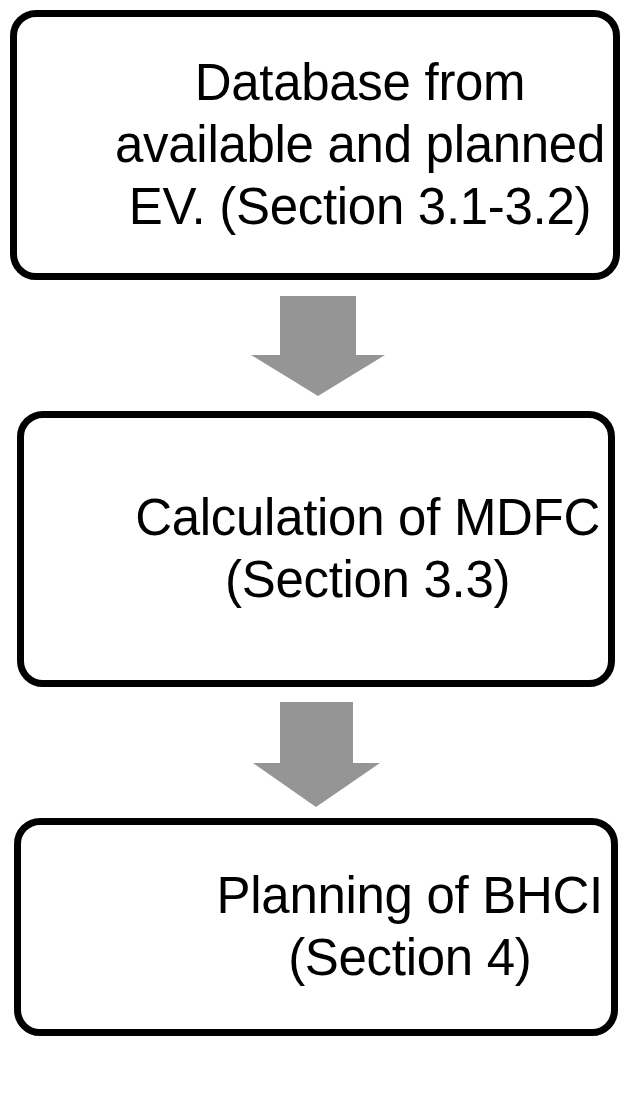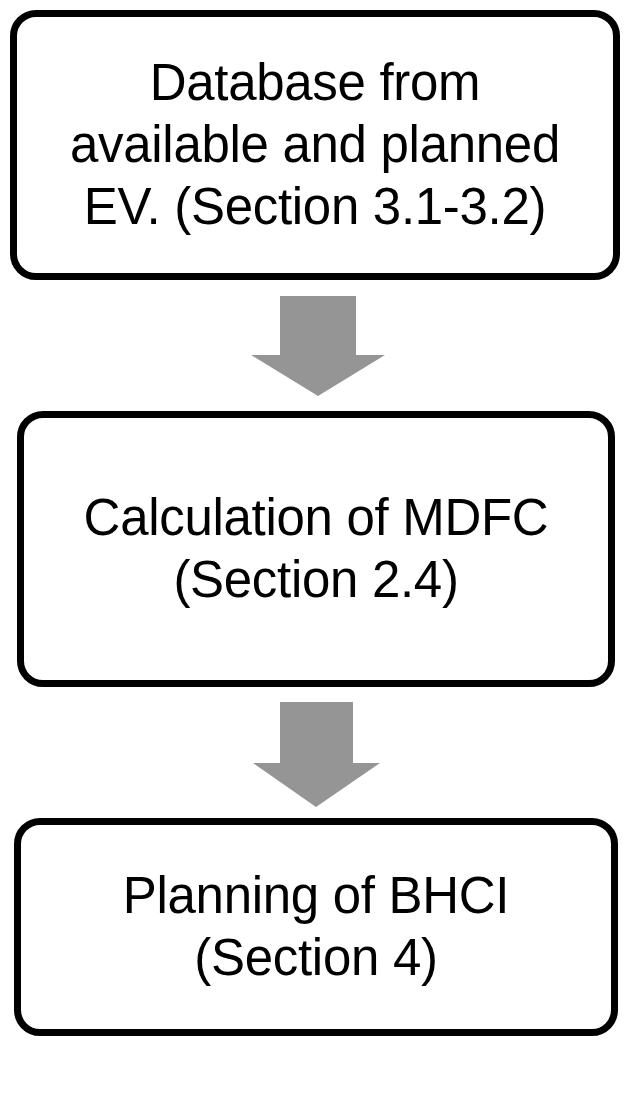--- a/index.html
+++ b/index.html
@@ -21,21 +21,21 @@
   }
 
   .node-box {
     position: absolute;
     box-sizing: border-box;
     background: #ffffff;
     border: 7px solid #000000;
     border-radius: 26px;
     display: flex;
     align-items: center;
-    justify-content: center;
+    justify-content: flex-end;
     text-align: center;
   }
 
   .node-label {
     font-family: "Liberation Sans", sans-serif;
     font-size: 51px;
     line-height: 62px;
     color: #000000;
     font-weight: 400;
     letter-spacing: -0.3px;
@@ -104,21 +104,21 @@
   </div>
 
   <div class="flow-arrow" id="arrow-1">
     <svg viewBox="0 0 134 100" preserveAspectRatio="none" aria-hidden="true">
       <polygon points="29,0 105,0 105,59 134,59 67,100 0,59 29,59" fill="#959595"></polygon>
     </svg>
   </div>
 
   <div class="node-box" id="box-mdfc">
     <div class="node-label">Calculation of MDFC
-(Section 2.4)</div>
+(Section 3.3)</div>
   </div>
 
   <div class="flow-arrow" id="arrow-2">
     <svg viewBox="0 0 127 105" preserveAspectRatio="none" aria-hidden="true">
       <polygon points="27,0 100,0 100,61 127,61 63,105 0,61 27,61" fill="#959595"></polygon>
     </svg>
   </div>
 
   <div class="node-box" id="box-bhci">
     <div class="node-label">Planning of BHCI

